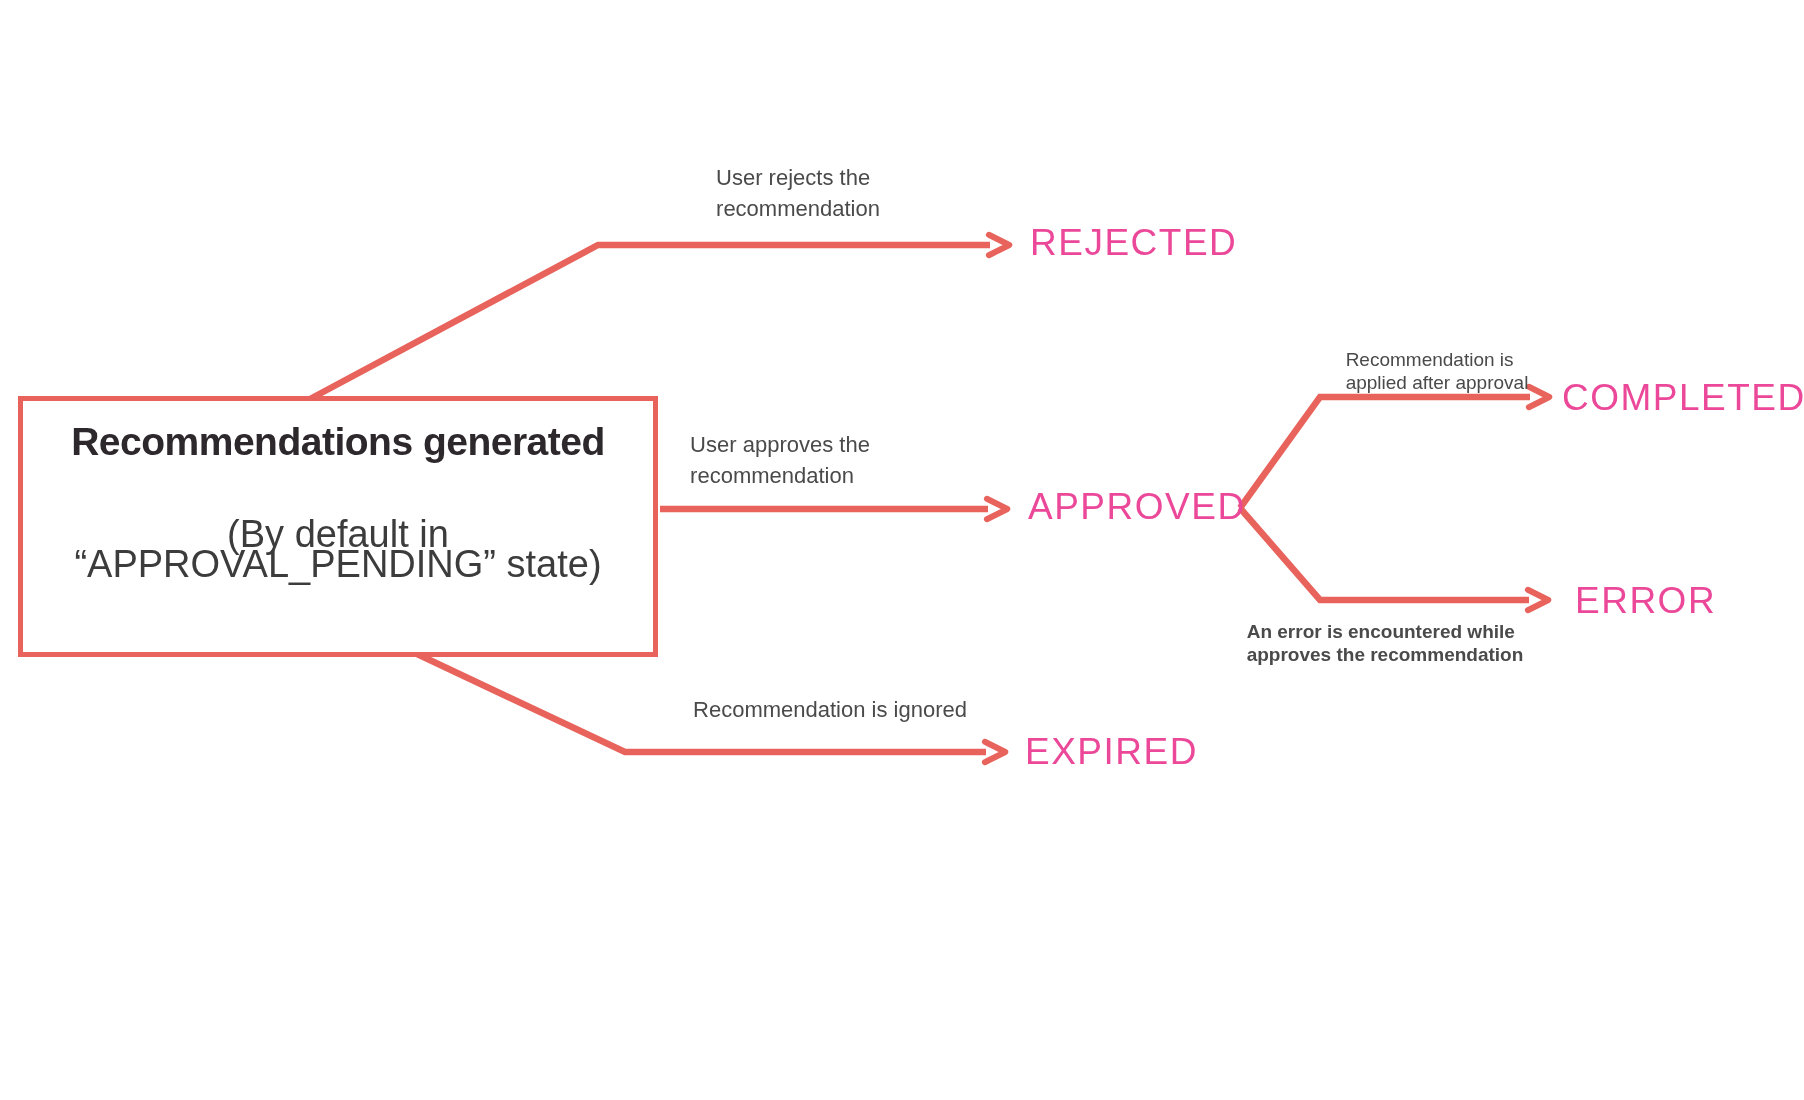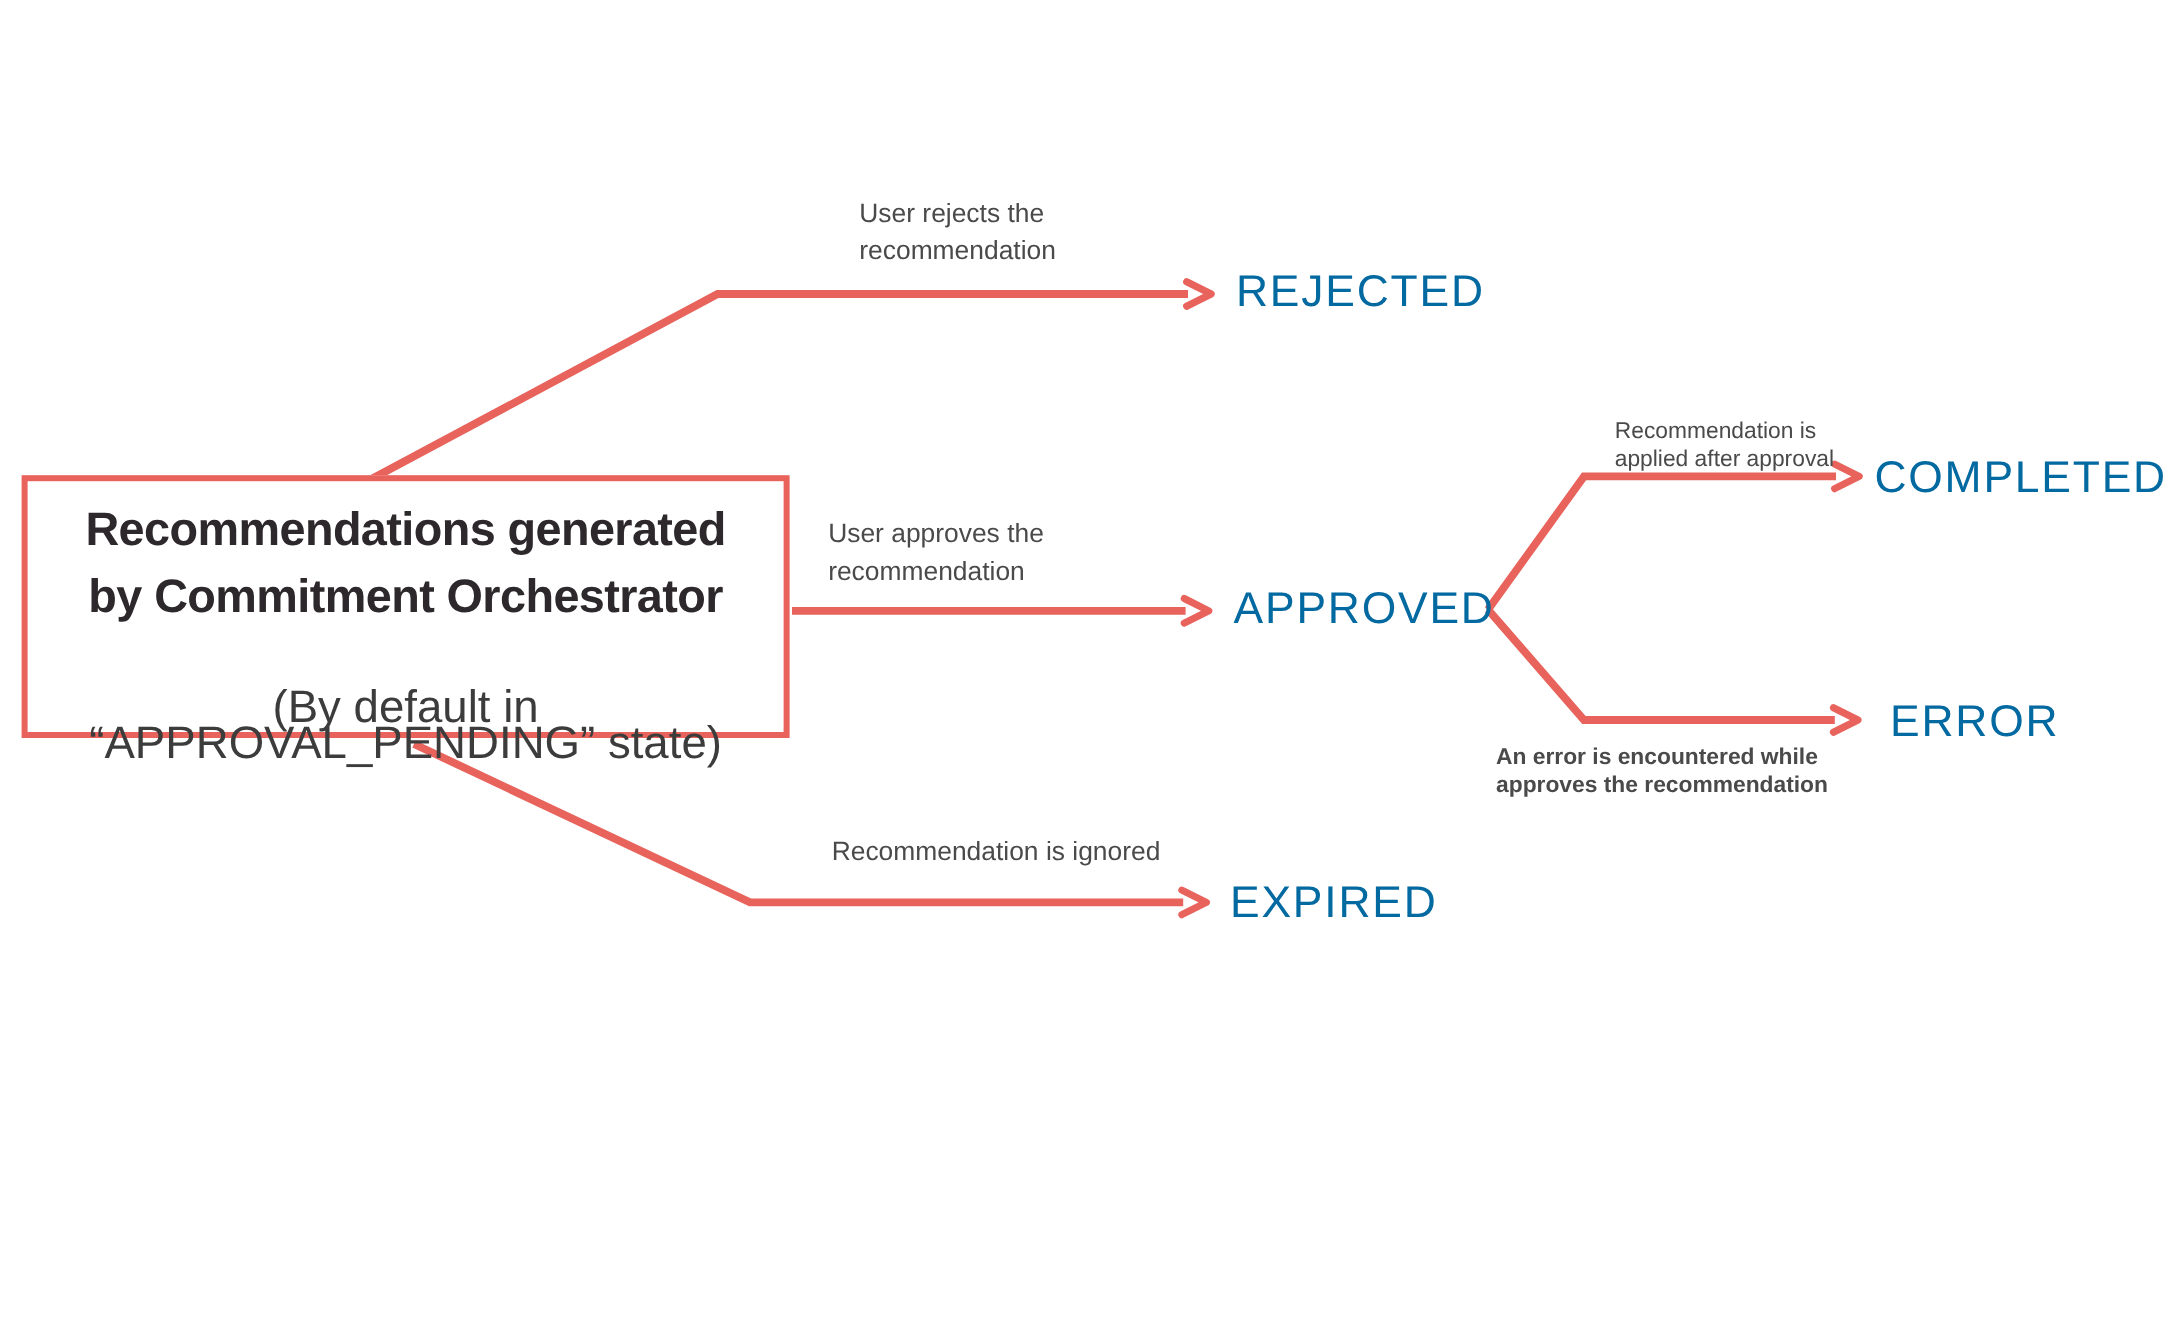--- a/index.html
+++ b/index.html
@@ -7,21 +7,21 @@
     position:relative;
     width:1804px;height:1100px;
     background:#ffffff;
     font-family:"Liberation Sans", sans-serif;
     overflow:hidden;
   }
   .connectors{position:absolute;left:0;top:0;width:1804px;height:1100px;}
   .connectors polyline{fill:none;stroke:#e8635c;stroke-width:6.5;}
   .source-box{
     position:absolute;left:18px;top:396px;
-    width:640px;height:219px;box-sizing:border-box;
+    width:640px;height:261px;box-sizing:border-box;
     border:5px solid #e8635c;background:#ffffff;
     text-align:center;
   }
   .box-title{
     margin-top:13px;
     font-size:39px;line-height:56px;font-weight:bold;
     color:#2d282b;letter-spacing:-0.5px;
   }
   .box-subtitle{
     margin-top:49px;
@@ -30,21 +30,21 @@
   }
   .edge-label{
     position:absolute;transform:translateX(-50%);
     text-align:left;color:#4a4a4a;font-weight:400;
   }
   .edge-label.big{font-size:22px;line-height:31px;}
   .edge-label.small{font-size:19px;line-height:23px;}
   .state{
     position:absolute;
     font-size:37px;line-height:44px;font-weight:300;
-    letter-spacing:1.5px;color:#0369a1;white-space:nowrap;
+    letter-spacing:1.5px;color:#ec4899;white-space:nowrap;
   }
   .diagram-title{
     position:absolute;left:874px;top:915px;transform:translateX(-50%);
     font-size:54px;line-height:60px;font-weight:bold;
     letter-spacing:-1px;color:#29252a;white-space:nowrap;
   }
 </style>
 </head>
 <body>
 
@@ -59,21 +59,20 @@
     <polyline points="310,399 598,245 990,245" marker-end="url(#arrow)"></polyline>
     <polyline points="660,509 988,509" marker-end="url(#arrow)"></polyline>
     <polyline points="345,620 625,752 986,752" marker-end="url(#arrow)"></polyline>
     <polyline points="1240,508 1320,397 1530,397" marker-end="url(#arrow)"></polyline>
     <polyline points="1240,508 1320,600 1529,600" marker-end="url(#arrow)"></polyline>
   </svg>
 
   <div class="source-box">
     <div class="box-title">
       <span>Recommendations generated</span><br>
-      <span>by Commitment Orchestrator</span>
     </div>
     <div class="box-subtitle">(By default in “APPROVAL_PENDING” state)</div>
   </div>
 
   <div class="edge-label big" style="left:798px;top:162px;">
     <span style="display:block">User rejects the</span>
     <span style="display:block">recommendation</span>
   </div>
 
   <div class="edge-label big" style="left:780px;top:429px;">

